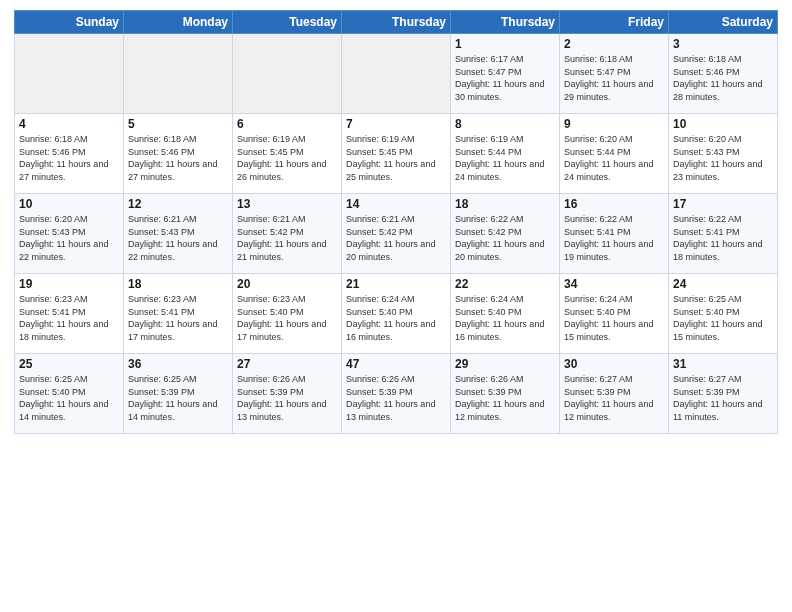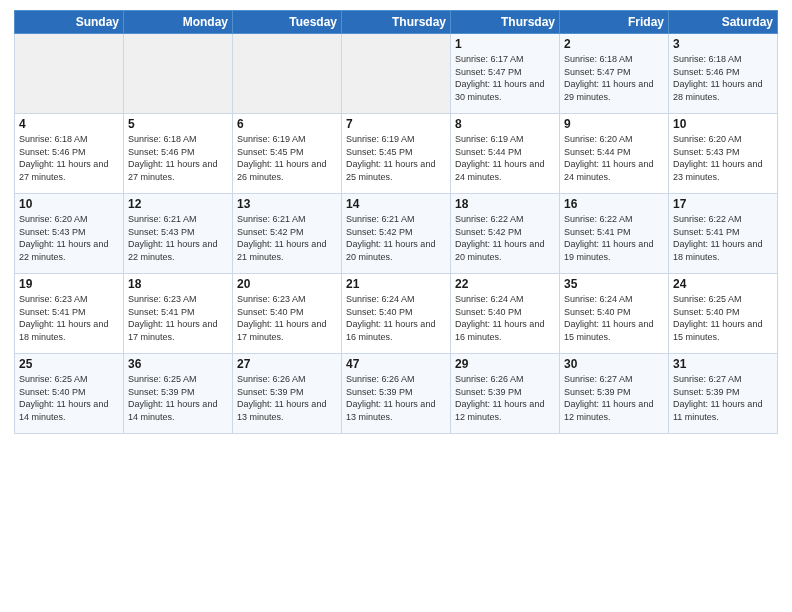--- a/index.html
+++ b/index.html
@@ -274,21 +274,21 @@
 and 16 minutes.</div>
           </td>
           <td>
             <span class="day-num">22</span>
             <div class="day-info">Sunrise: 6:24 AM
 Sunset: 5:40 PM
 Daylight: 11 hours
 and 16 minutes.</div>
           </td>
           <td>
-            <span class="day-num">35</span>
+            <span class="day-num">34</span>
             <div class="day-info">Sunrise: 6:24 AM
 Sunset: 5:40 PM
 Daylight: 11 hours
 and 15 minutes.</div>
           </td>
           <td>
             <span class="day-num">24</span>
             <div class="day-info">Sunrise: 6:25 AM
 Sunset: 5:40 PM
 Daylight: 11 hours

